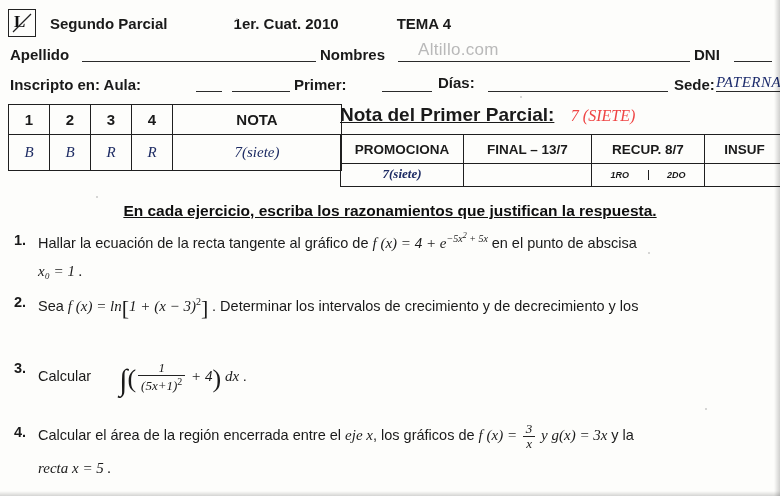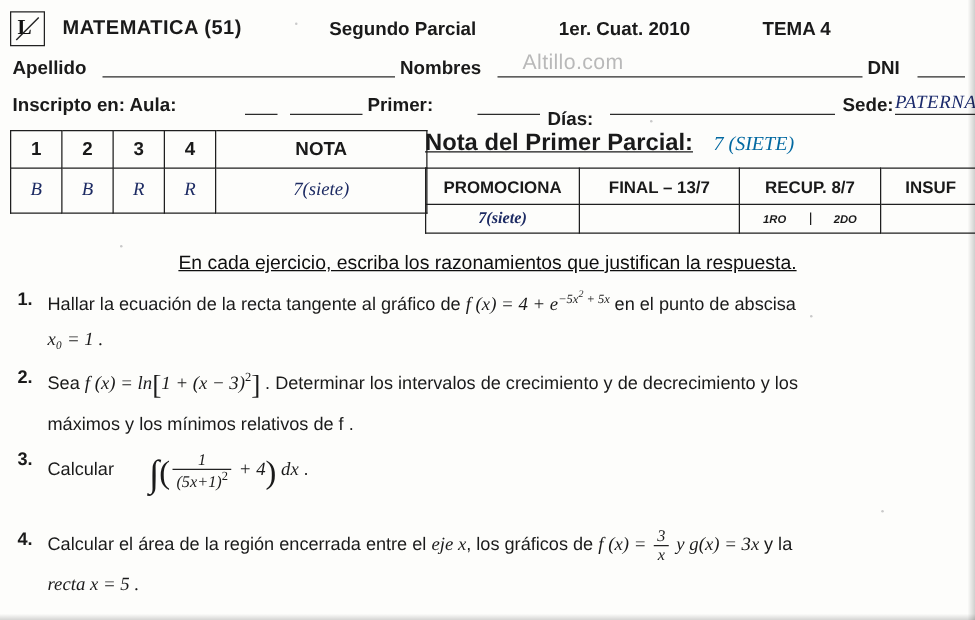--- a/index.html
+++ b/index.html
@@ -157,21 +157,21 @@
   }
   .first-exam .fe-label {
     font-size: 19px;
     font-weight: bold;
     text-decoration: underline;
     display: inline-block;
   }
   .first-exam .fe-value {
     font-family: "Liberation Serif", serif;
     font-style: italic;
-    color: #0369a1;
+    color: #ef4444;
     font-size: 16px;
     margin-left: 12px;
   }
   .status-table {
     position: absolute;
     left: 340px;
     top: 134px;
     width: 432px;
     border-collapse: collapse;
     table-layout: fixed;
@@ -215,21 +215,21 @@
     color: #1d2b63;
   }
   
   .instruction {
     position: absolute;
     left: 0;
     right: 0;
     top: 202px;
     text-align: center;
     font-size: 15.5px;
-    font-weight: normal;
+    font-weight: bold;
     text-decoration: underline;
     color: #0f0f0f;
   }
   
   .ex {
     position: absolute;
     left: 14px;
     right: 10px;
     font-size: 14.5px;
     line-height: 1.45;
@@ -337,21 +337,20 @@
 
 <div class="page">
 
   <div class="hdr">
     <div class="logo-box">
       <span class="l-glyph">L</span>
       <svg class="l-slash" viewBox="0 0 20 20">
         <line x1="1" y1="19" x2="19" y2="1" stroke="#222" stroke-width="1.2"></line>
       </svg>
     </div>
-    <span class="subject">MATEMATICA (51)</span>
     <span class="exam-name">Segundo Parcial</span>
     <span class="term">1er. Cuat. 2010</span>
     <span class="topic">TEMA 4</span>
   </div>
 
   <div class="watermark">Altillo.com</div>
 
   <div class="row-fields row2">
     <span class="fld" style="left:0px; top:2px;">Apellido</span>
     <span class="ul" style="position:absolute; left:72px; top:2px; width:234px;"></span>
@@ -360,21 +359,21 @@
     <span class="fld" style="left:684px; top:2px;">DNI</span>
     <span class="ul" style="position:absolute; left:724px; top:2px; width:38px;"></span>
   </div>
 
   <div class="row-fields row3">
     <span class="fld" style="left:0px; top:2px;">Inscripto en: Aula:</span>
     <span class="ul" style="position:absolute; left:186px; top:2px; width:26px;"></span>
     <span class="ul" style="position:absolute; left:222px; top:2px; width:58px;"></span>
     <span class="fld" style="left:284px; top:2px;">Primer:</span>
     <span class="ul" style="position:absolute; left:372px; top:2px; width:50px;"></span>
-    <span class="fld" style="left:428px; top:13px;">Días:</span>
+    <span class="fld" style="left:428px; top:0;">Días:</span>
     <span class="ul" style="position:absolute; left:478px; top:2px; width:180px;"></span>
     <span class="fld" style="left:664px; top:2px;">Sede:</span>
     <span class="hand" style="position:absolute; left:706px; top:0px; font-size:15px; letter-spacing:0.5px; border-bottom:1.4px solid #2b2b2b;">PATERNAL</span>
   </div>
 
   <table class="grade-table">
     <tbody>
         <tr>
       <td class="c-num">1</td>
       <td class="c-num">2</td>
@@ -435,21 +434,20 @@
     </span>
   </div>
 
   <div class="ex ex2">
     <span class="num">2.</span>
     <span class="body">
       <span>Sea</span>
       <span class="math">
         <i>f</i> (<i>x</i>) = ln<span class="bracket">[</span>1 + (<i>x</i> − 3)<span class="sup" style="font-style:normal;">2</span><span class="bracket">]</span>
       </span><span>. Determinar los intervalos de crecimiento y de decrecimiento y los</span>
-      <span class="line2">máximos y los mínimos relativos de  f .</span>
     </span>
   </div>
 
   <div class="ex ex3">
     <span class="num">3.</span>
     <span class="body">
       <span>Calcular</span>
       <span class="math" style="margin-left:24px;">
         <span class="bigint">∫</span><span class="bigparen">(</span><span class="frac"><span class="n">1</span><span class="d">(5<i>x</i>+1)<span class="sup" style="font-style:normal;">2</span></span></span> + 4<span class="bigparen">)</span> <i>dx</i>
       </span>

